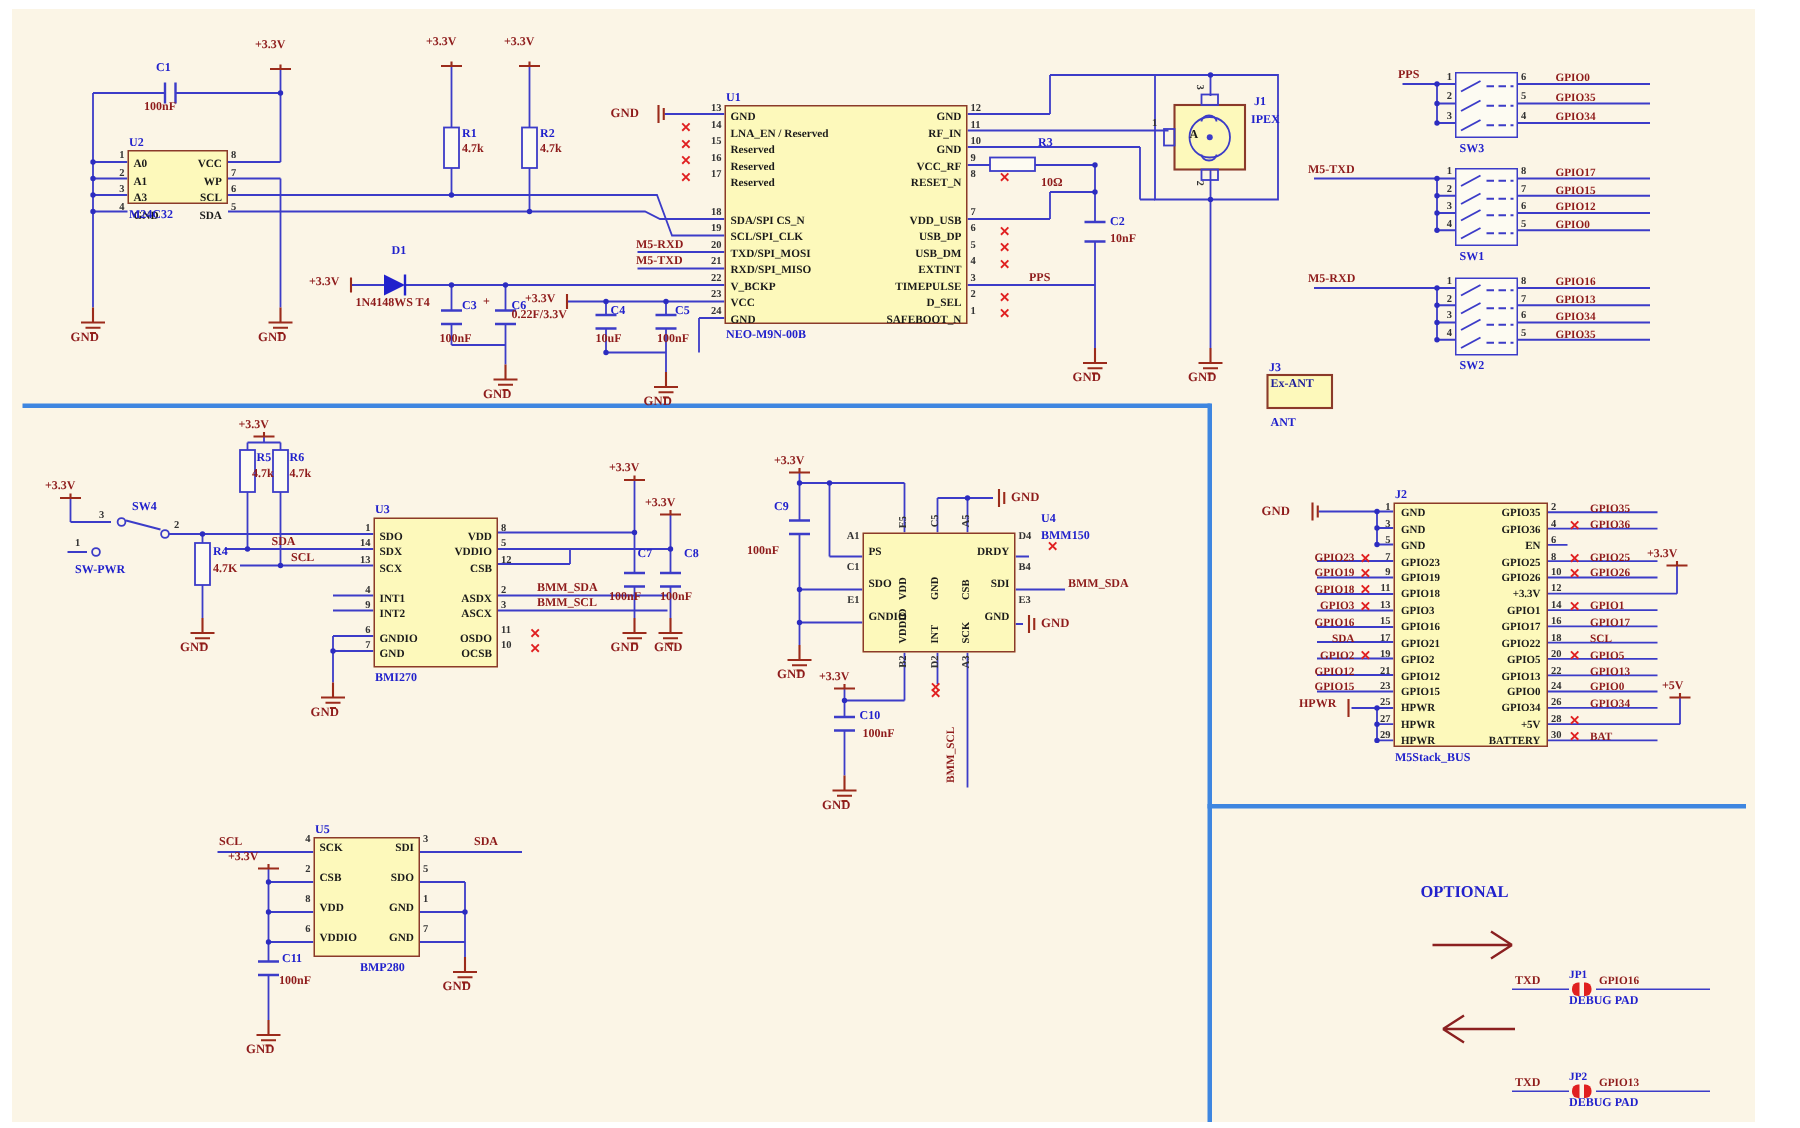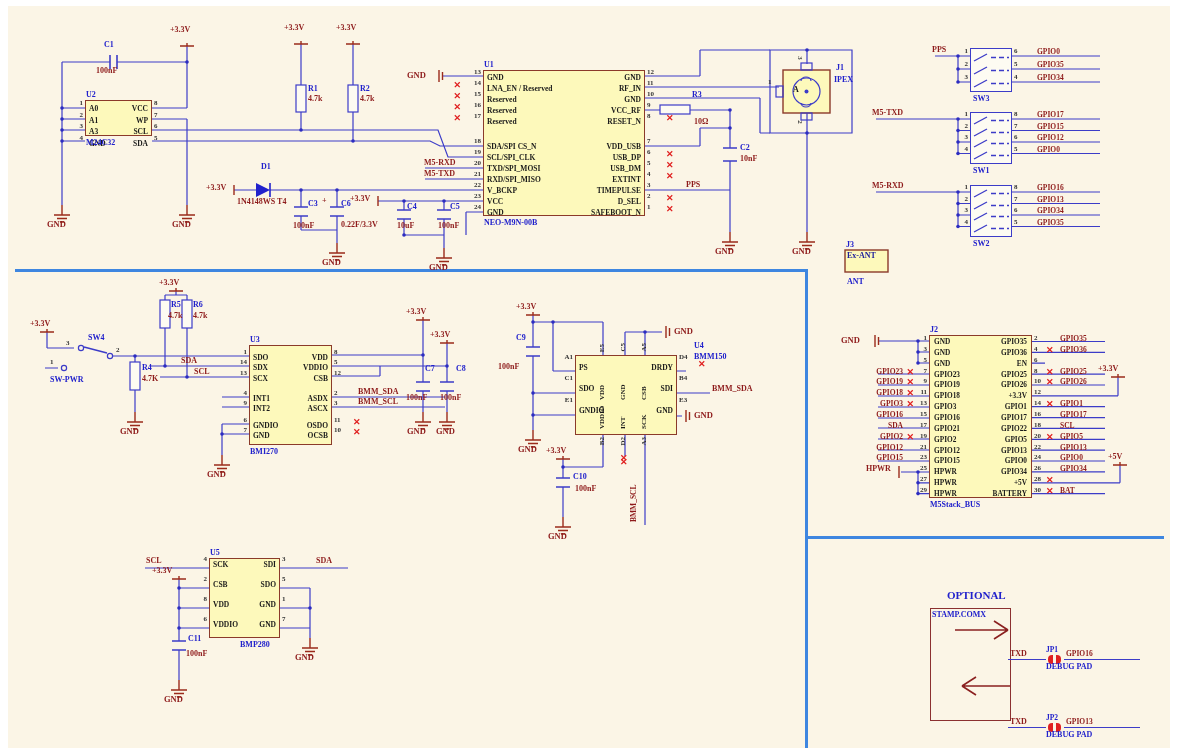--- a/index.html
+++ b/index.html
@@ -933,21 +933,21 @@
 <div class="ref" style="left:308px;top:84px;">R1</div>
 <div class="val" style="left:308px;top:94px;">4.7k</div>
 <div class="ref" style="left:360px;top:84px;">R2</div>
 <div class="val" style="left:360px;top:94px;">4.7k</div>
 <div class="ref" style="left:261px;top:162px;">D1</div>
 <div class="val" style="left:237px;top:197px;">1N4148WS T4</div>
 <div class="ref" style="left:308px;top:199px;">C3</div>
 <div class="val" style="left:293px;top:221px;">100nF</div>
 <div class="val" style="left:322px;top:196px;">+</div>
 <div class="ref" style="left:341px;top:199px;">C6</div>
-<div class="val" style="left:341px;top:220px;font-family:Liberation Serif, serif;">0.22F/3.3V</div>
+<div class="val" style="left:341px;top:205px;font-family:Liberation Serif, serif;">0.22F/3.3V</div>
 <div class="ref" style="left:407px;top:202px;">C4</div>
 <div class="val" style="left:397px;top:221px;">10uF</div>
 <div class="ref" style="left:450px;top:202px;">C5</div>
 <div class="val" style="left:438px;top:221px;">100nF</div>
 <div class="ref" style="left:692px;top:90px;">R3</div>
 <div class="val" style="left:694px;top:117px;">10Ω</div>
 <div class="ref" style="left:740px;top:143px;">C2</div>
 <div class="val" style="left:740px;top:154px;">10nF</div>
 <div class="ref" style="left:142px;top:363px;">R4</div>
 <div class="val" style="left:142px;top:374px;">4.7K</div>
@@ -1027,23 +1027,20 @@
 <div class="net" style="left:194px;top:367px;">SCL</div>
 <div class="net" style="left:358px;top:387px;">BMM_SDA</div>
 <div class="net" style="left:358px;top:397px;">BMM_SCL</div>
 <div class="net" style="left:712px;top:384px;">BMM_SDA</div>
 <div class="net" style="left:866px;top:464px;">HPWR</div>
 <div class="net" style="left:146px;top:556px;">SCL</div>
 <div class="net" style="left:316px;top:556px;">SDA</div>
 <div class="xmark" style="left:620px;top:453px;">✕</div>
 
 <div class="ref" style="left:947px;top:589px;font-size:11px;">OPTIONAL</div>
-<div class="abs" style="left:930px;top:608px;width:81px;height:113px;border:1.5px solid #8b3030;box-sizing:border-box;">
-  <div class="ref" style="left:1px;top:1px;font-size:8px;">STAMP.COMX</div>
-</div>
 <div class="abs" id="optrows" style="left:1008px;top:607px;">
 
     <div class="orow">
       <span class="ow w1"></span>
       <span class="ow w2"></span>
       <span class="opad pd1"></span>
       <span class="opad pd2"></span>
       <span class="osig">TXD</span>
       <span class="ojp">JP1</span>
       <span class="ogp">GPIO16</span>

